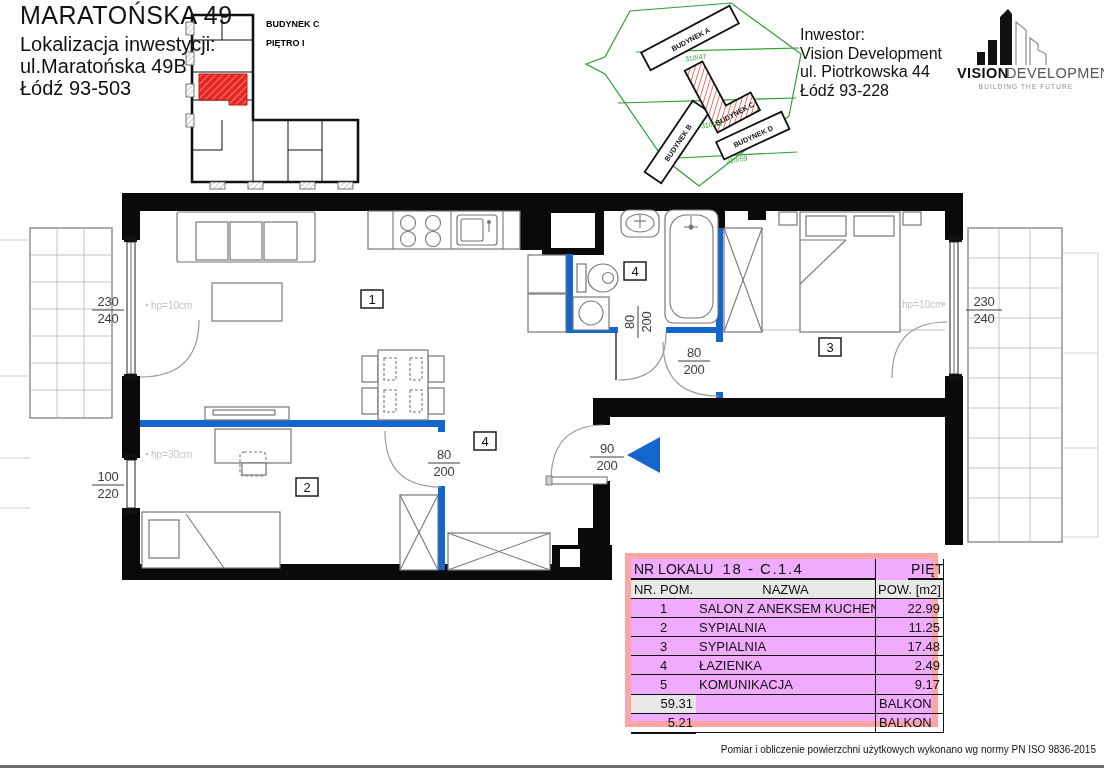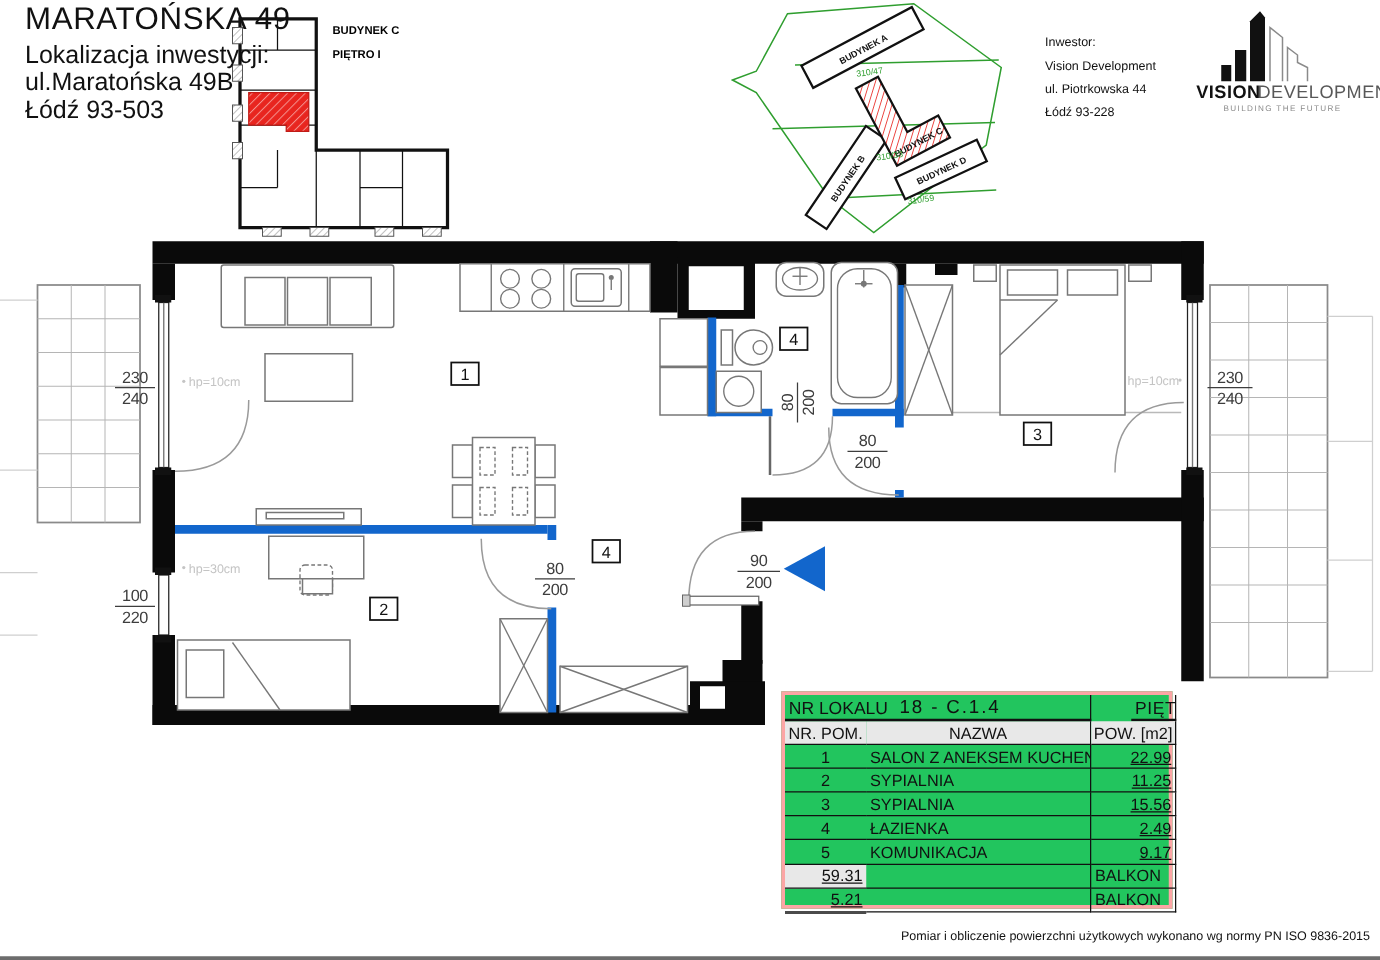--- a/index.html
+++ b/index.html
@@ -4,32 +4,32 @@
 <style>
   html,body{margin:0;padding:0;background:#fff;}
   .page{position:relative;width:1104px;height:768px;background:#fff;overflow:hidden;
         font-family:"Liberation Sans",sans-serif;color:#111;}
   svg{position:absolute;left:0;top:0;}
   
   .title-block{position:absolute;left:20px;top:4px;line-height:22px;}
   .title-block h1{font-size:25px;font-weight:400;letter-spacing:.5px;margin:0 0 7px 0;}
   .title-block p{font-size:20px;margin:0;}
   
-  .investor{position:absolute;left:836px;top:26px;font-size:10px;line-height:18.5px;}
+  .investor{position:absolute;left:800px;top:26px;font-size:16px;line-height:18.5px;}
   
   .area-table{position:absolute;left:625px;top:553px;width:313px;height:174px;
      display:grid;grid-template-columns:65px 180px 68px;grid-template-rows:21px repeat(8,19.1px);
-     border:3px solid #fca5a5;font-size:13px;box-sizing:border-box;background:#22c55e;}
+     border:6px solid #fca5a5;font-size:13px;box-sizing:border-box;background:#f0abfc;}
   .area-table .c{border-right:1px solid #111;border-bottom:1px solid #111;
      display:flex;align-items:center;padding:0 3px;box-sizing:border-box;white-space:nowrap;overflow:hidden;}
   .area-table .c:nth-child(3n){border-right:none;}
   .area-table .span2{grid-column:1 / 3;position:relative;}
   .area-table .gray{background:#e8e8e8;}
   .area-table .ctr{justify-content:center;}
-  .area-table .rgt{justify-content:flex-end;text-decoration:underline;}
+  .area-table .rgt{justify-content:flex-end;}
   .area-table .r1{font-size:14px;border-bottom-width:2px;}
   .unit-val{position:absolute;left:50%;transform:translateX(-50%);font-size:15px;letter-spacing:1.5px;padding-left:20px;}
   .pietro{letter-spacing:.5px;margin-left:32px;}
   
   .footer-note{position:absolute;right:8px;top:744px;font-size:10px;}
   .bottom-rule{position:absolute;left:0;bottom:0;width:1104px;height:3px;background:#6d6d6d;}
   
   .wall{fill:#0a0a0a;}
   .bluewall{fill:#1266cc;}
   .furn{fill:#fff;stroke:#777;stroke-width:1.2;}
@@ -440,21 +440,21 @@
     <div class="c ctr">1</div>
     <div class="c">SALON Z ANEKSEM KUCHENNYM</div>
     <div class="c rgt">22.99</div>
 
     <div class="c ctr">2</div>
     <div class="c">SYPIALNIA</div>
     <div class="c rgt">11.25</div>
 
     <div class="c ctr">3</div>
     <div class="c">SYPIALNIA</div>
-    <div class="c rgt">15.56</div>
+    <div class="c rgt">17.48</div>
 
     <div class="c ctr">4</div>
     <div class="c">ŁAZIENKA</div>
     <div class="c rgt">2.49</div>
 
     <div class="c ctr">5</div>
     <div class="c">KOMUNIKACJA</div>
     <div class="c rgt">9.17</div>
 
     <div class="c gray rgt">59.31</div>

